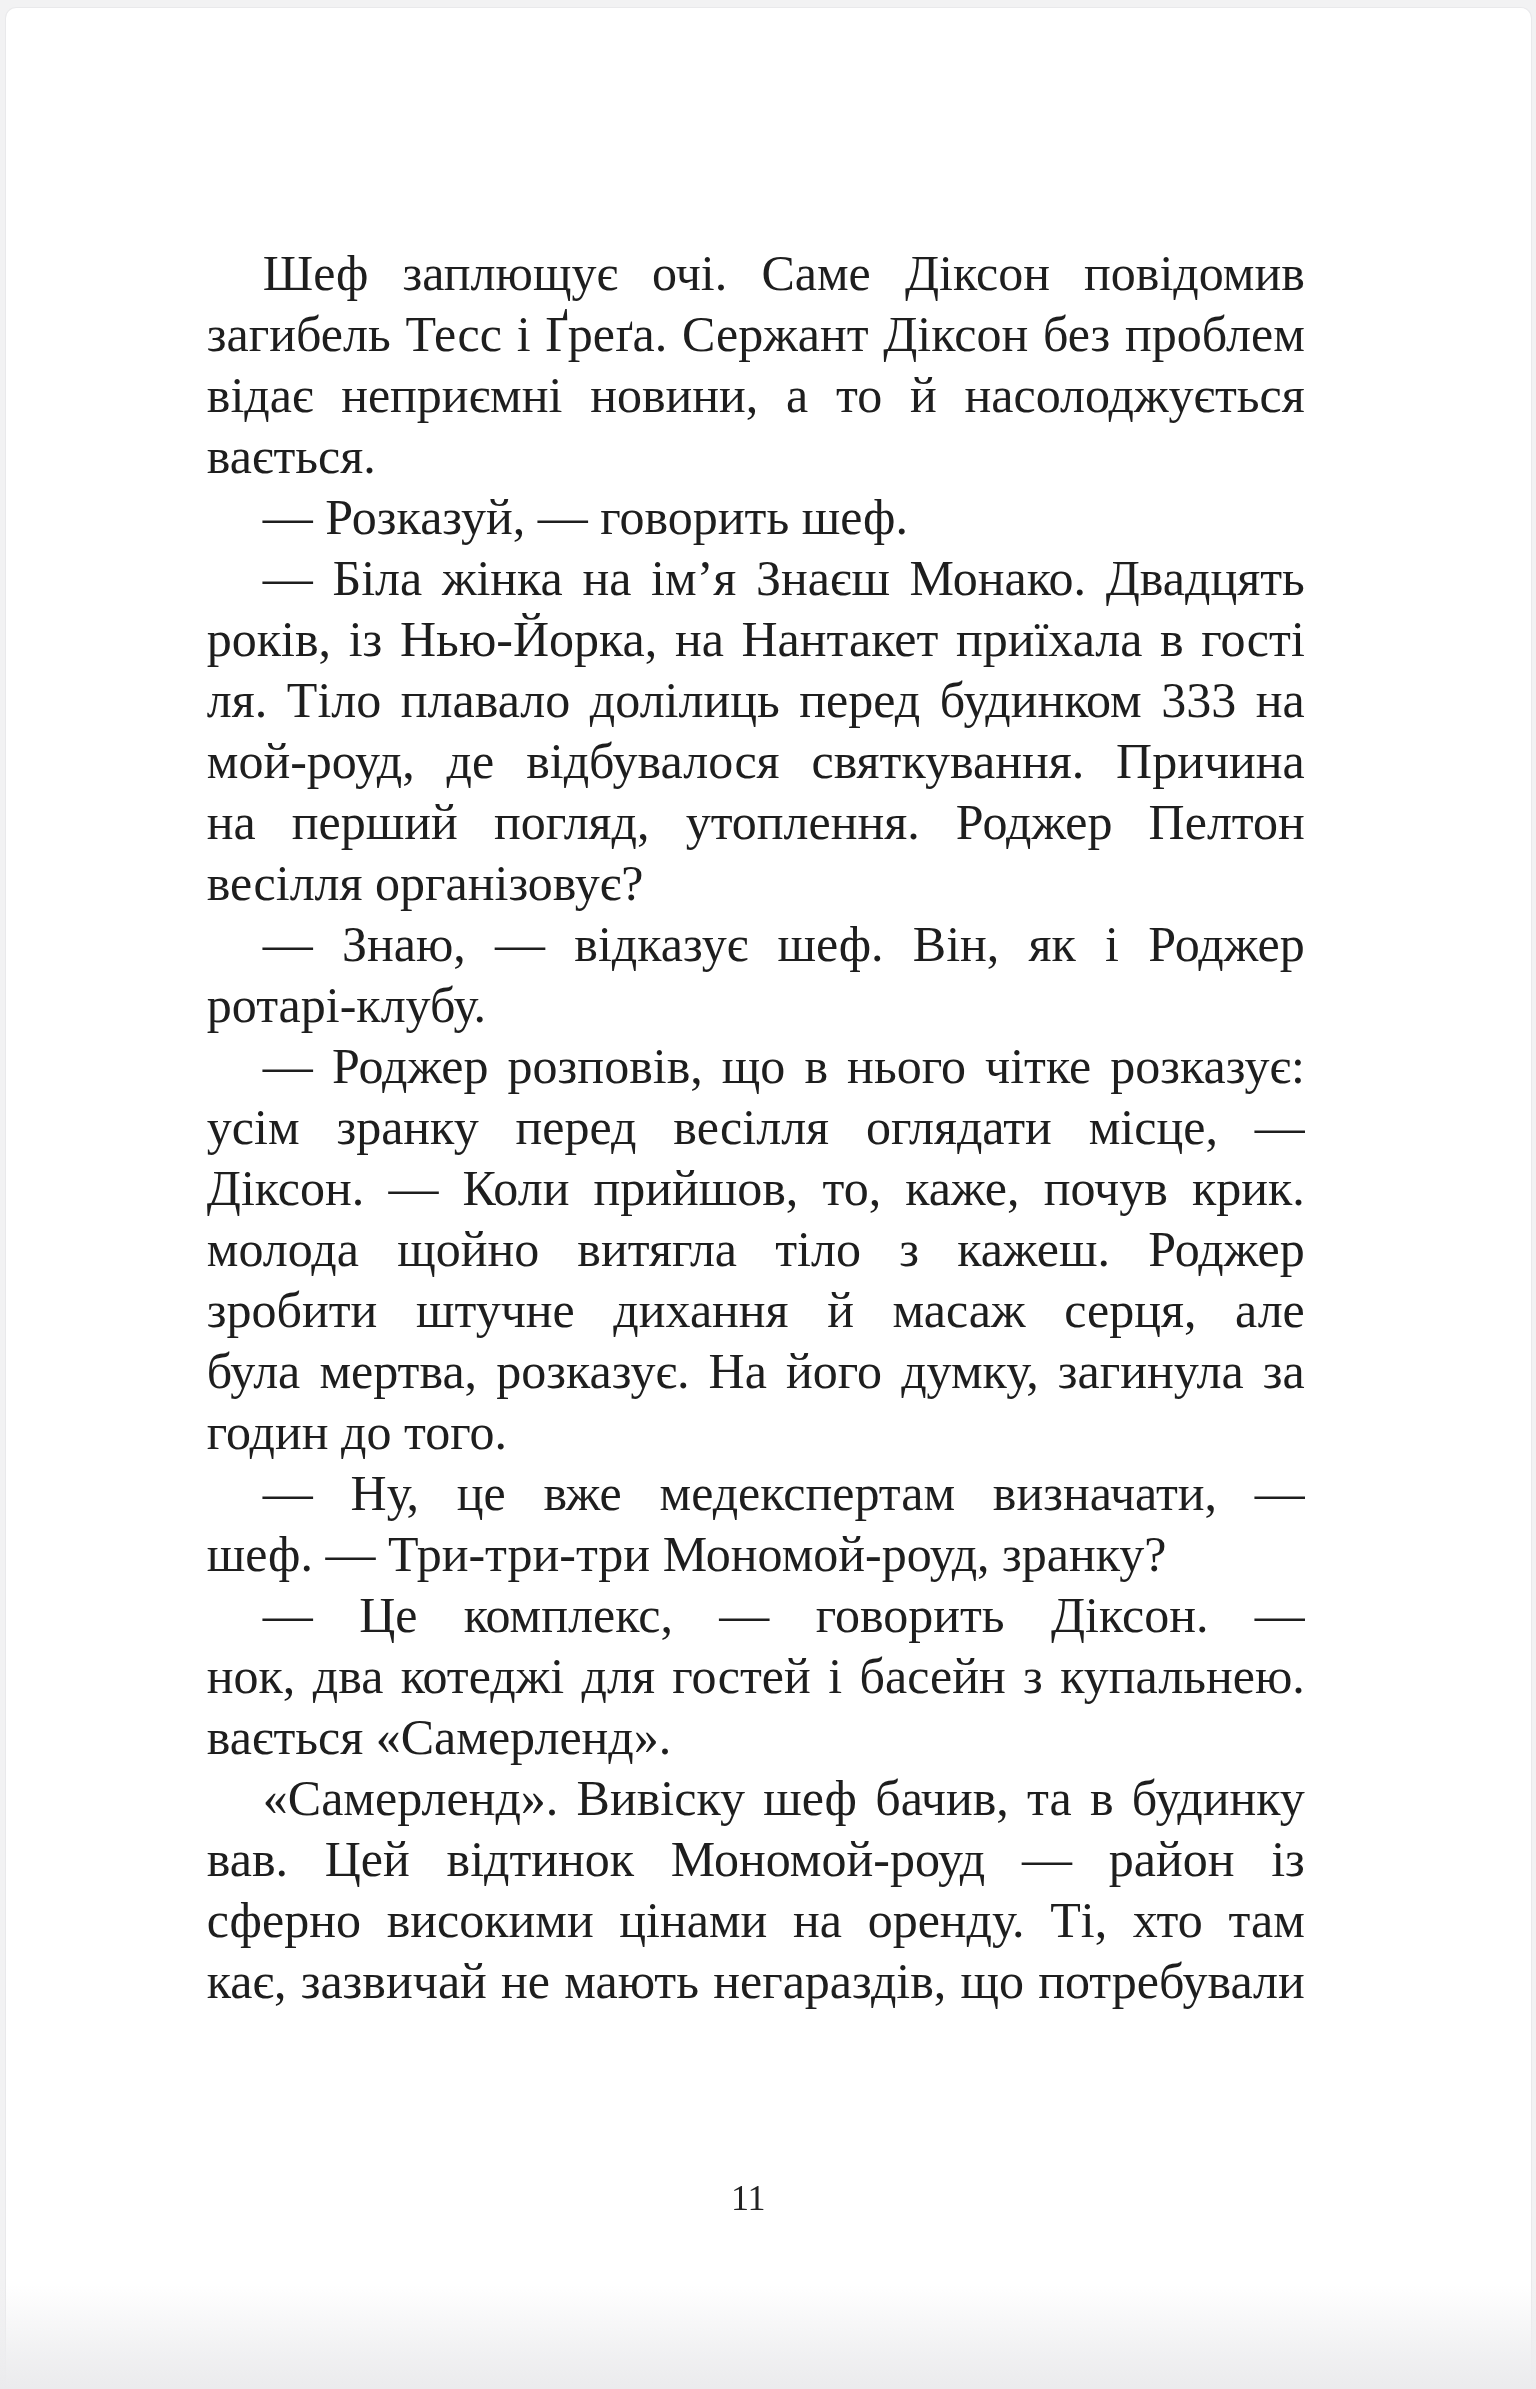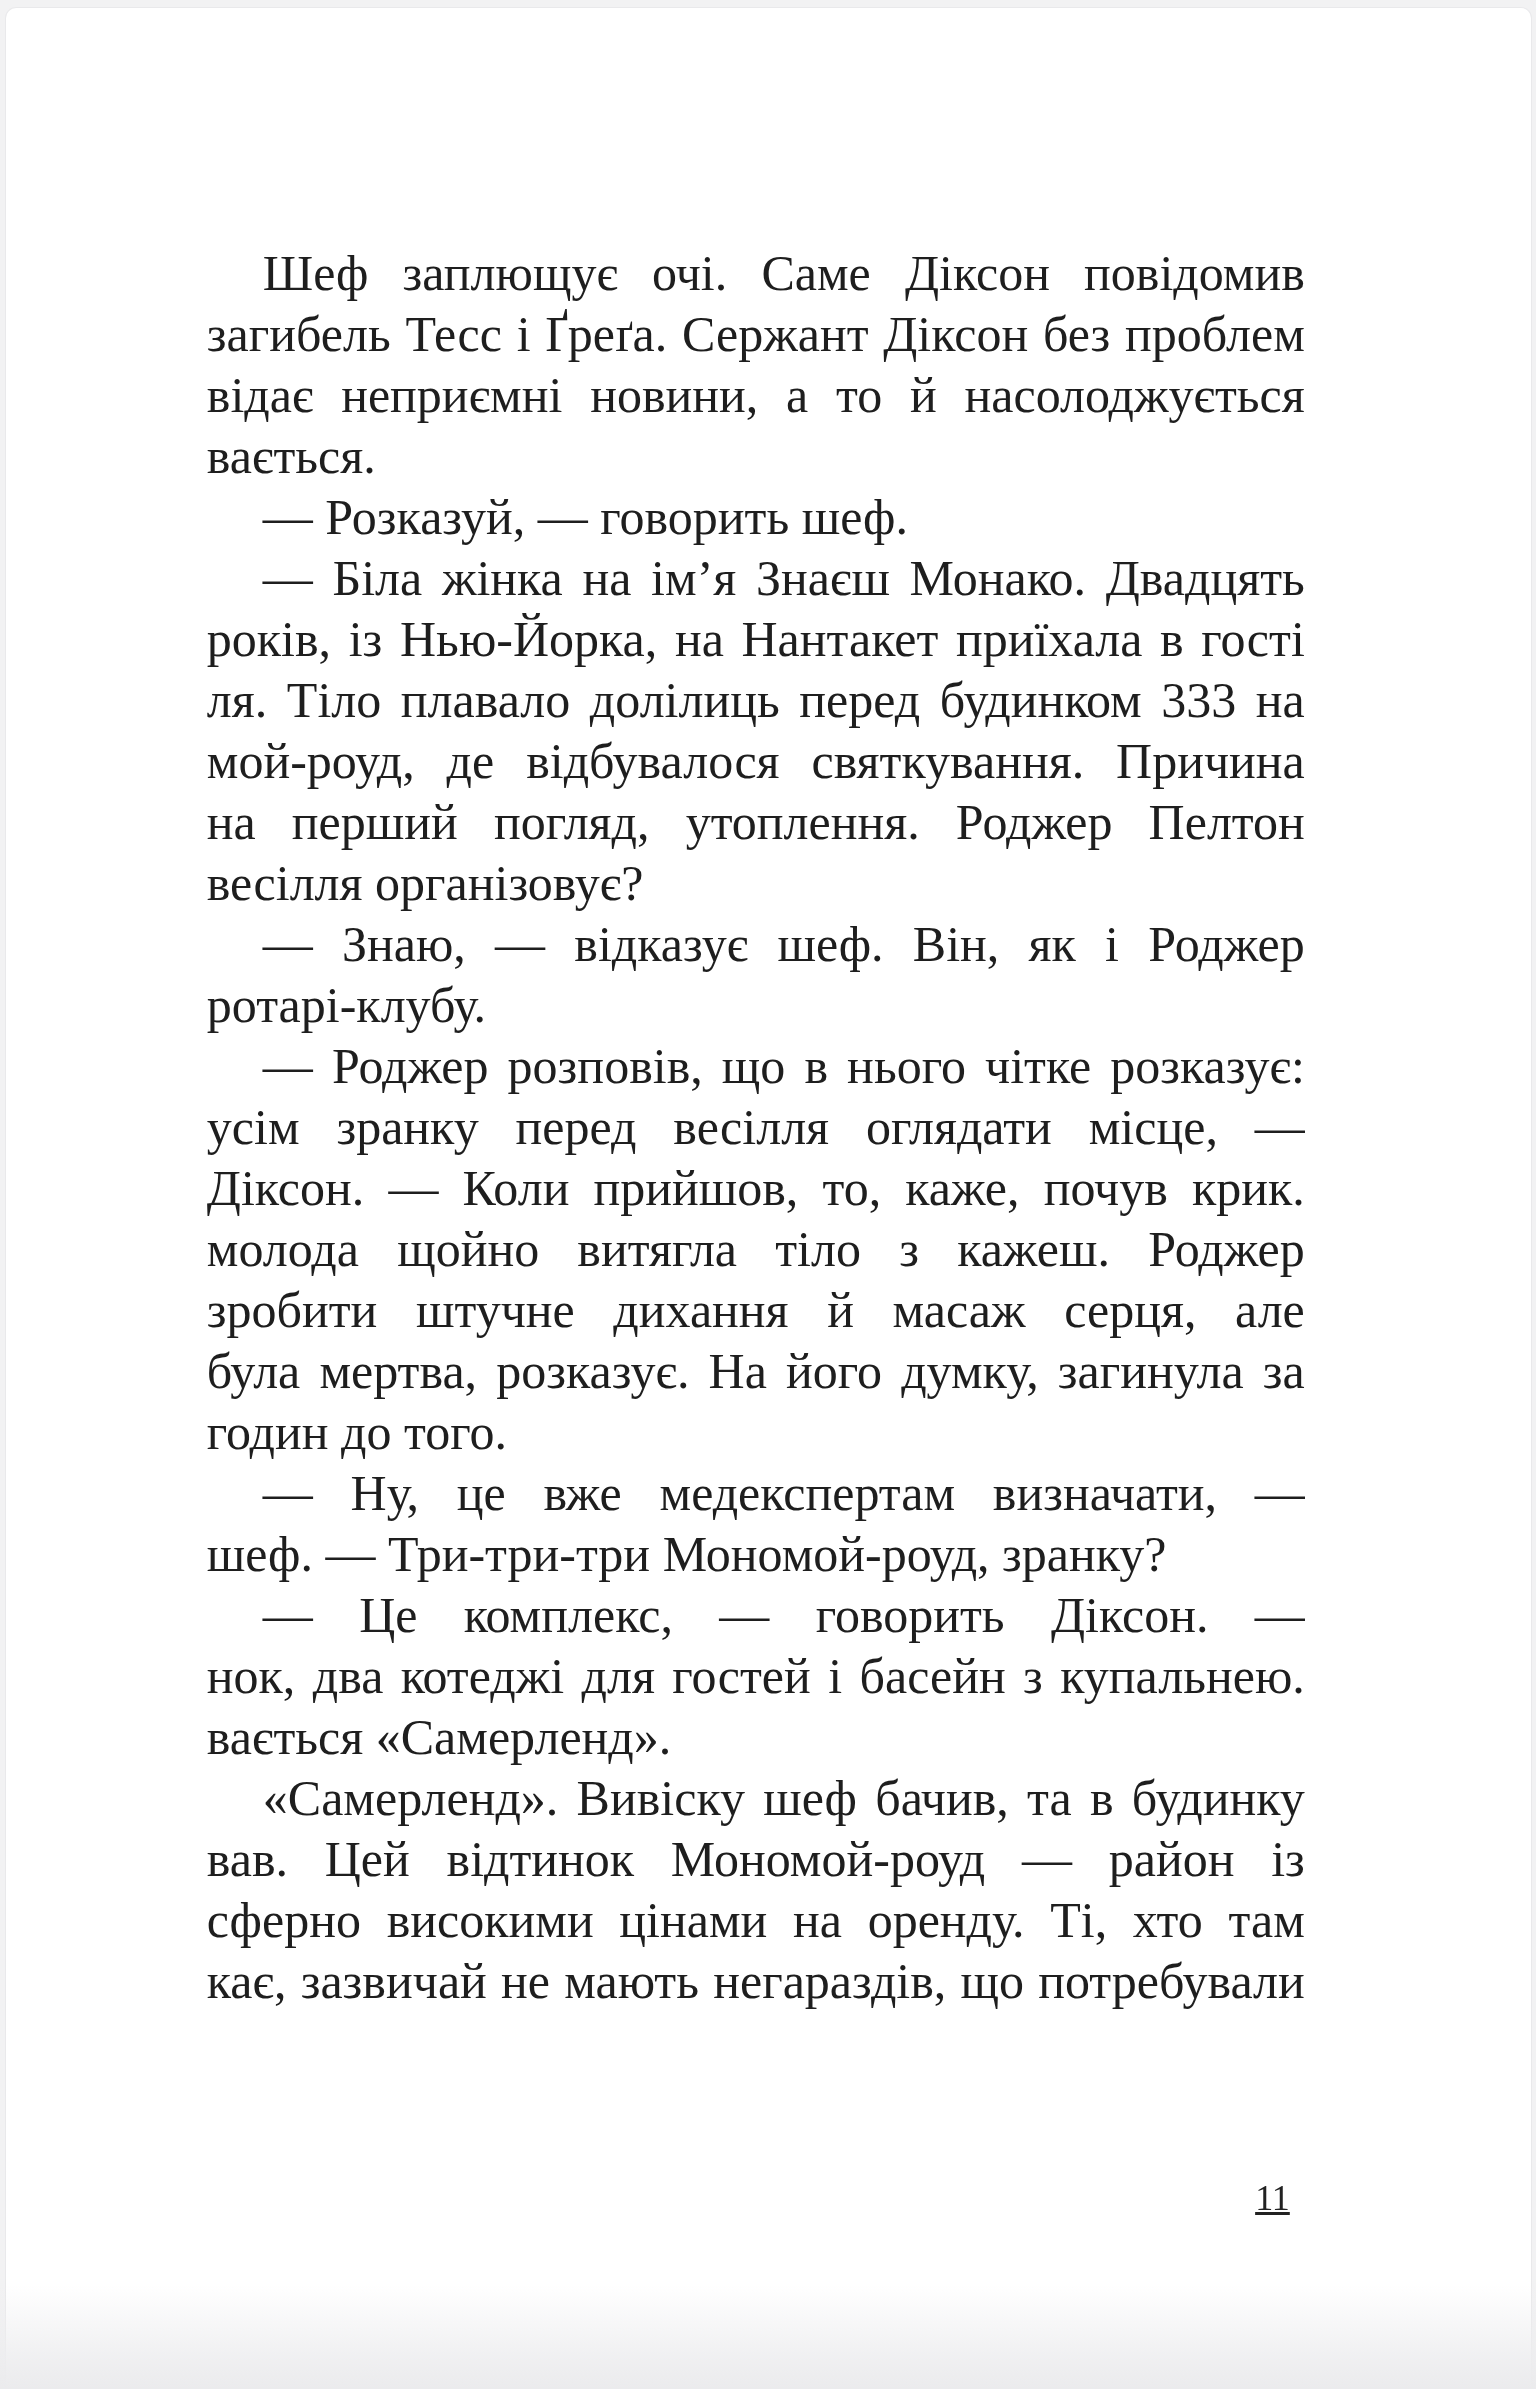--- a/index.html
+++ b/index.html
@@ -25,22 +25,22 @@
     font-size:50px;line-height:61px;color:var(--text-color);
   }
   .line{
     height:61px;overflow:hidden;
     text-align:justify;text-align-last:justify;
   }
   .line.end{text-align:left;text-align-last:left;}
   .line.indent{text-indent:56px;}
   .page-number{
     position:absolute;left:201px;width:1098px;top:2172px;
-    text-align:right;padding-right:15px;box-sizing:border-box;
-    font-size:36px;line-height:1;color:#222222;text-decoration:underline;
+    text-align:center;padding-right:15px;box-sizing:border-box;
+    font-size:36px;line-height:1;color:#222222;
   }
   .bottom-fade{
     position:absolute;left:0;right:0;bottom:0;height:104px;
     background:linear-gradient(180deg,rgba(242,242,243,0) 0%,rgba(237,237,239,0.85) 70%,#ebebed 100%);
     pointer-events:none;
   }
 </style>
 </head>
 <body>
 

